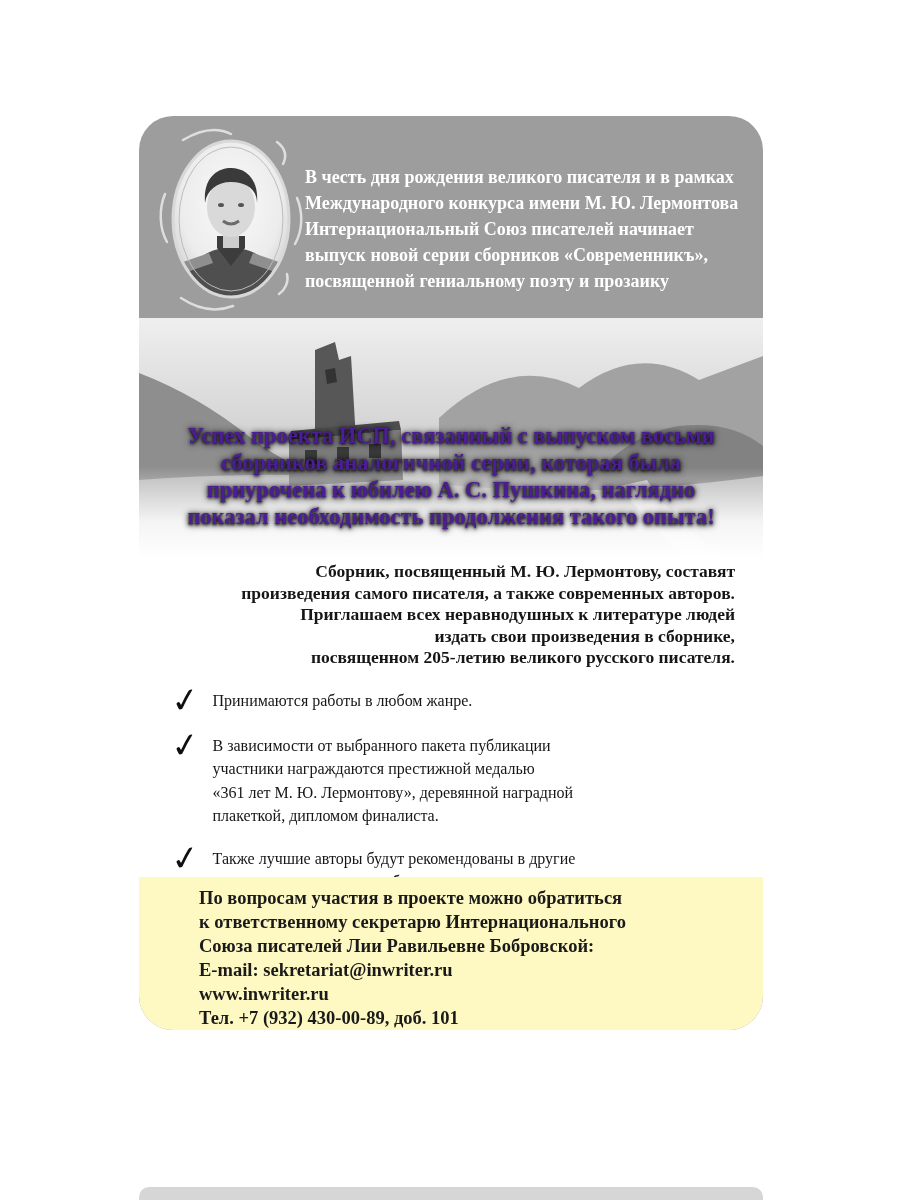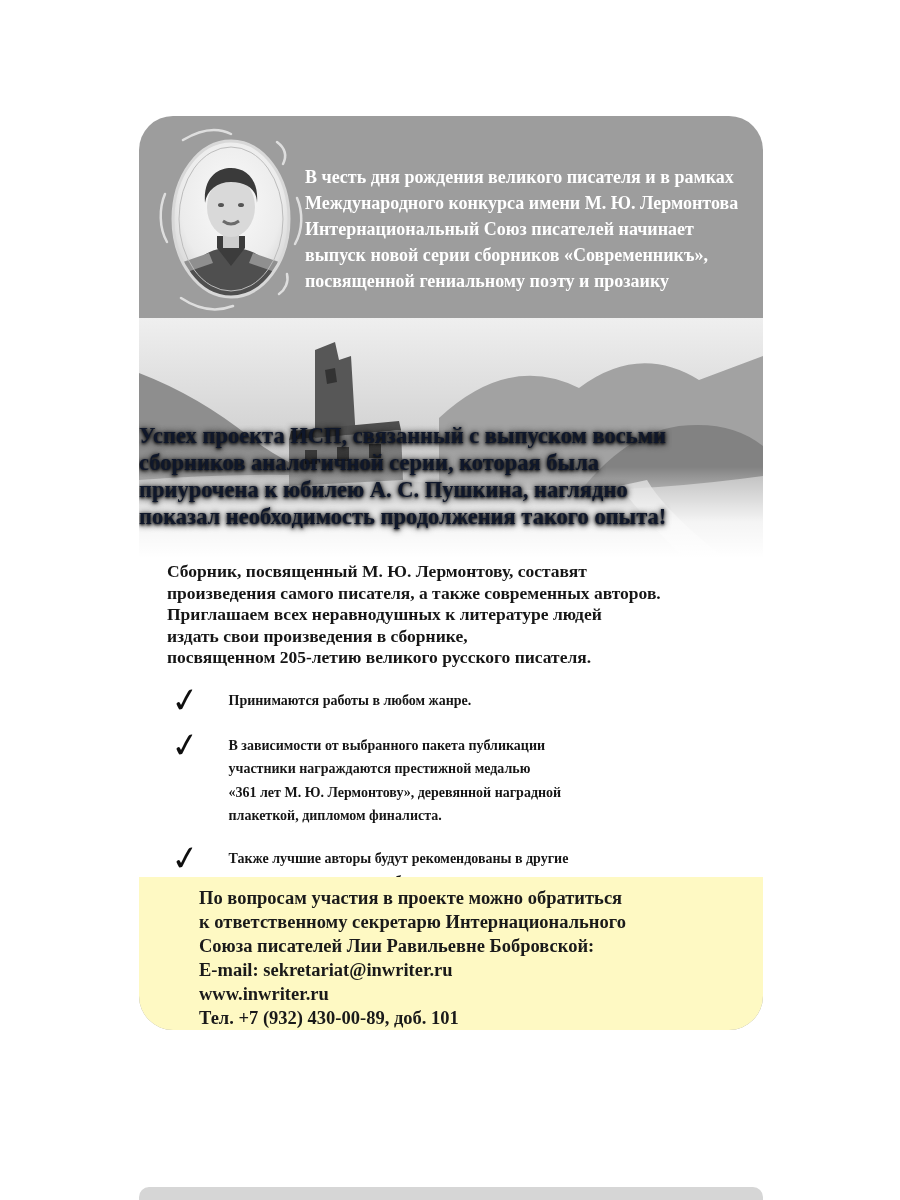--- a/index.html
+++ b/index.html
@@ -35,57 +35,57 @@
     font-size: 18px;
     line-height: 26px;
     white-space: pre-line;
   }
   
   .hero { position: relative; height: 240px; flex: 0 0 auto; }
   .hero svg { position: absolute; left: 0; top: 0; width: 100%; height: 100%; display: block; }
   .hero-overlay {
     position: absolute;
     left: 0; right: 0; top: 104px;
-    color: #0f172a;
+    text-align: center;
+    color: #4c1d95;
     font-weight: bold;
     font-size: 22.5px;
     line-height: 27px;
     white-space: pre-line;
     text-shadow: 0 1px 3px rgba(0,0,0,.95), 0 0 6px rgba(0,0,0,.7), 0 2px 6px rgba(0,0,0,.55);
   }
   
   .content { background: #ffffff; flex: 1 1 auto; position: relative; overflow: hidden; }
   .intro {
     margin: 3px 28px 0;
-    text-align: left;
+    text-align: right;
     font-weight: bold;
     font-size: 17.5px;
     line-height: 21.5px;
     color: #161616;
     white-space: pre-line;
   }
   .checklist { list-style: none; margin: 16px 0 0; padding: 0 18px 0 32px; }
   .check-item { display: flex; gap: 13px; margin-bottom: 15px; align-items: flex-start; }
   .check {
     font-family: "DejaVu Sans", sans-serif;
     font-size: 34px;
     line-height: 30px;
     font-weight: bold;
     color: #0f0f0f;
     transform: rotate(-8deg);
     flex: 0 0 auto;
   }
   .check-text {
-    font-weight: bold;
-    font-size: 14px;
+    font-weight: normal;
+    font-size: 16px;
     line-height: 23.5px;
     color: #161616;
     white-space: pre-line;
     padding-top: 4px;
-    margin-left: 16px;
   }
   
   .footer {
     flex: 0 0 152px;
     padding: 9px 18px 0 60px;
     box-sizing: border-box;
     background: #fef9c3;
   }
   .footer p {
     margin: 0;

